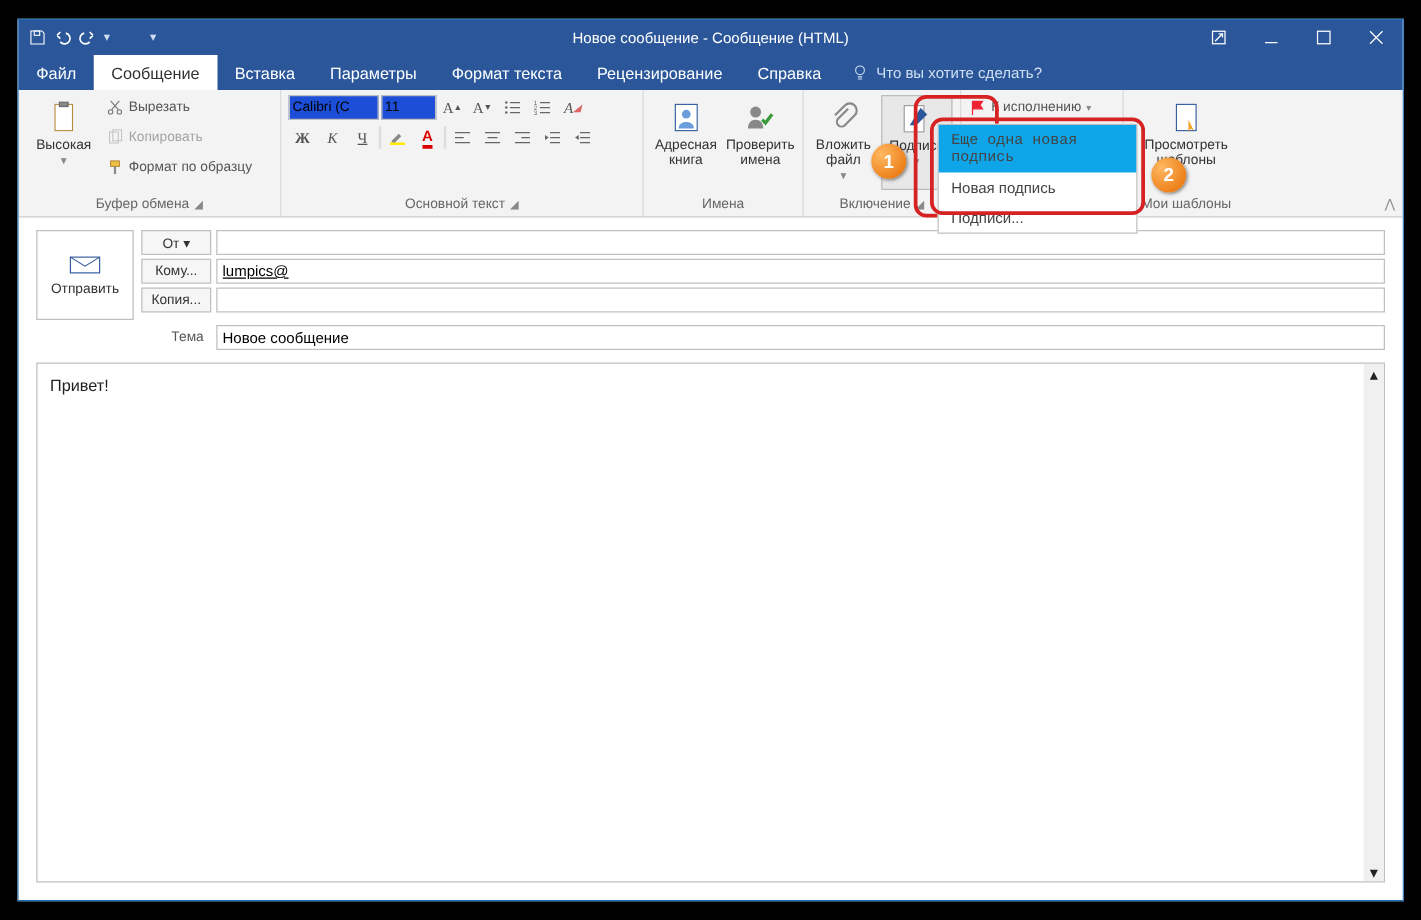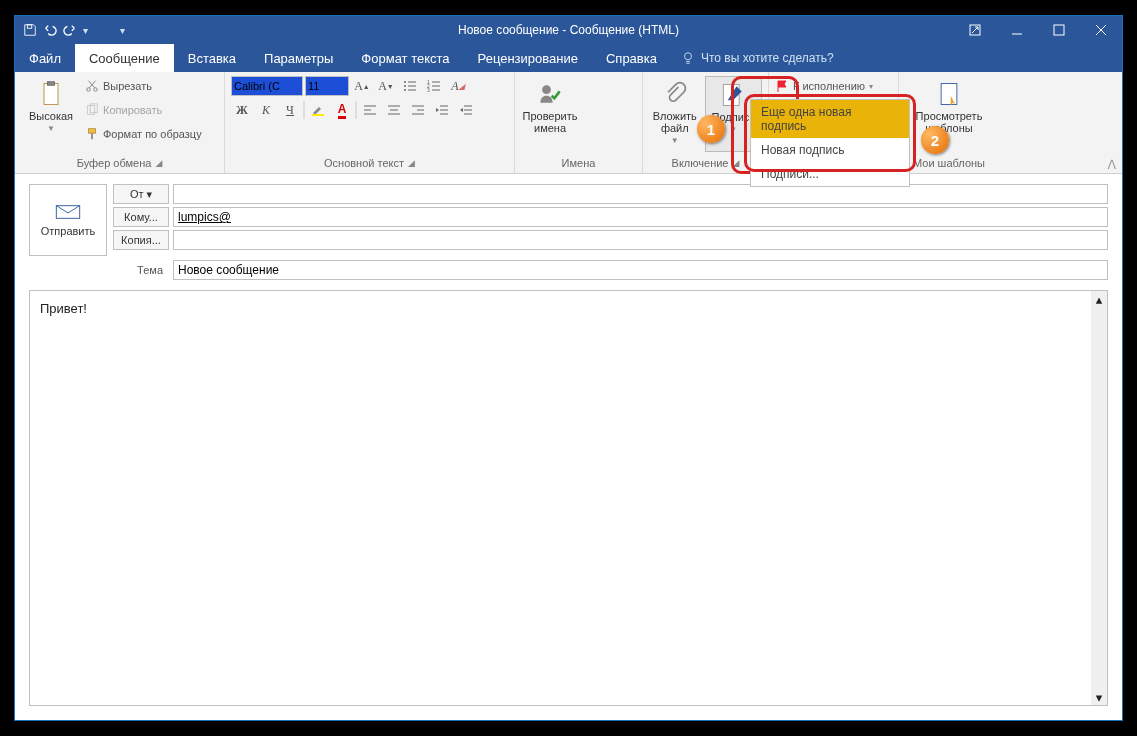--- a/index.html
+++ b/index.html
@@ -29,21 +29,21 @@
 .smallbtn svg { width: 14px; height: 14px; }
 .font-row { display: flex; gap: 2px; align-items: center; }
 .font-row input, .font-row select { height: 20px; font-size: 11px; border: 1px solid #c0c0c0; background: #1d4ed8; padding: 0 2px; }
 .icon-btn { width: 22px; height: 20px; border: 1px solid transparent; display: flex; align-items: center; justify-content: center; color: #555; font-size: 12px; font-family: "Times New Roman", serif; }
 .icon-btn svg { width: 14px; height: 14px; }
 .align-row { display: flex; gap: 2px; }
 .sig-highlight { border: 3px solid #d62222; border-radius: 10px; position: absolute; }
 .step-badge { width: 28px; height: 28px; border-radius: 50%; background: radial-gradient(circle at 30% 30%, #ffb862, #e66c00); color: #fff; font-weight: bold; font-size: 15px; display: flex; align-items: center; justify-content: center; box-shadow: 1px 1px 3px rgba(0,0,0,.5); position: absolute; z-index: 30; }
 .dropdown { position: absolute; left: 735px; top: 83px; width: 160px; background: #fff; border: 1px solid #c0c0c0; z-index: 25; font-size: 12px; }
 .dropdown div { padding: 5px 10px; color: #444; }
-.dropdown div:first-child { background: #eab308; }
+.dropdown div:first-child { background: #0ea5e9; font-family: Liberation Mono, monospace; }
 .compose { flex: 1; background: #fff; padding: 10px 14px 14px 14px; display: flex; flex-direction: column; gap: 0; overflow: hidden; }
 .header-fields { display: flex; gap: 6px; }
 .send-box { width: 78px; height: 72px; border: 1px solid #c0c0c0; display: flex; flex-direction: column; align-items: center; justify-content: center; gap: 4px; font-size: 11px; color: #333; }
 .send-box svg { width: 26px; height: 18px; }
 .field-rows { flex: 1; display: flex; flex-direction: column; gap: 3px; }
 .field-row { display: flex; gap: 4px; align-items: center; }
 .field-row .lbl-btn { width: 56px; height: 20px; border: 1px solid #c0c0c0; font-size: 11px; color: #333; display: flex; align-items: center; justify-content: center; background: #f6f6f6; }
 .field-row input { flex: 1; height: 20px; border: 1px solid #c0c0c0; font-size: 12px; padding: 0 4px; }
 .subject-row { display: flex; gap: 4px; align-items: center; margin-top: 4px; }
 .subject-row .lbl { width: 140px; text-align: right; font-size: 11px; color: #555; padding-right: 6px; }
@@ -251,20 +251,28 @@
       <div class="group-label">
           <span>Основной текст</span>
           <span class="launcher">◢</span>
         </div>
     </div>
 
     <div class="group" style="width:128px">
       <div class="group-body">
         <div class="bigbtn" style="width:58px">
           <svg viewBox="0 0 32 32">
+              <rect x="6" y="4" width="20" height="24" fill="#fff" stroke="#2b579a"></rect>
+              <circle cx="16" cy="13" r="4" fill="#6a9edb"></circle>
+              <path d="M9 26c0-4 3-6 7-6s7 2 7 6" fill="#6a9edb"></path>
+            </svg>
+          <span>Адресная книга</span>
+        </div>
+        <div class="bigbtn" style="width:58px">
+          <svg viewBox="0 0 32 32">
               <circle cx="12" cy="11" r="5" fill="#888"></circle>
               <path d="M5 26c0-5 3-8 7-8s7 3 7 8" fill="#888"></path>
               <path d="M18 18l3 3 6-8" stroke="#3a9a3a" stroke-width="3" fill="none"></path>
             </svg>
           <span>Проверить имена</span>
         </div>
       </div>
       <div class="group-label">
           <span>Имена</span>
         </div>

